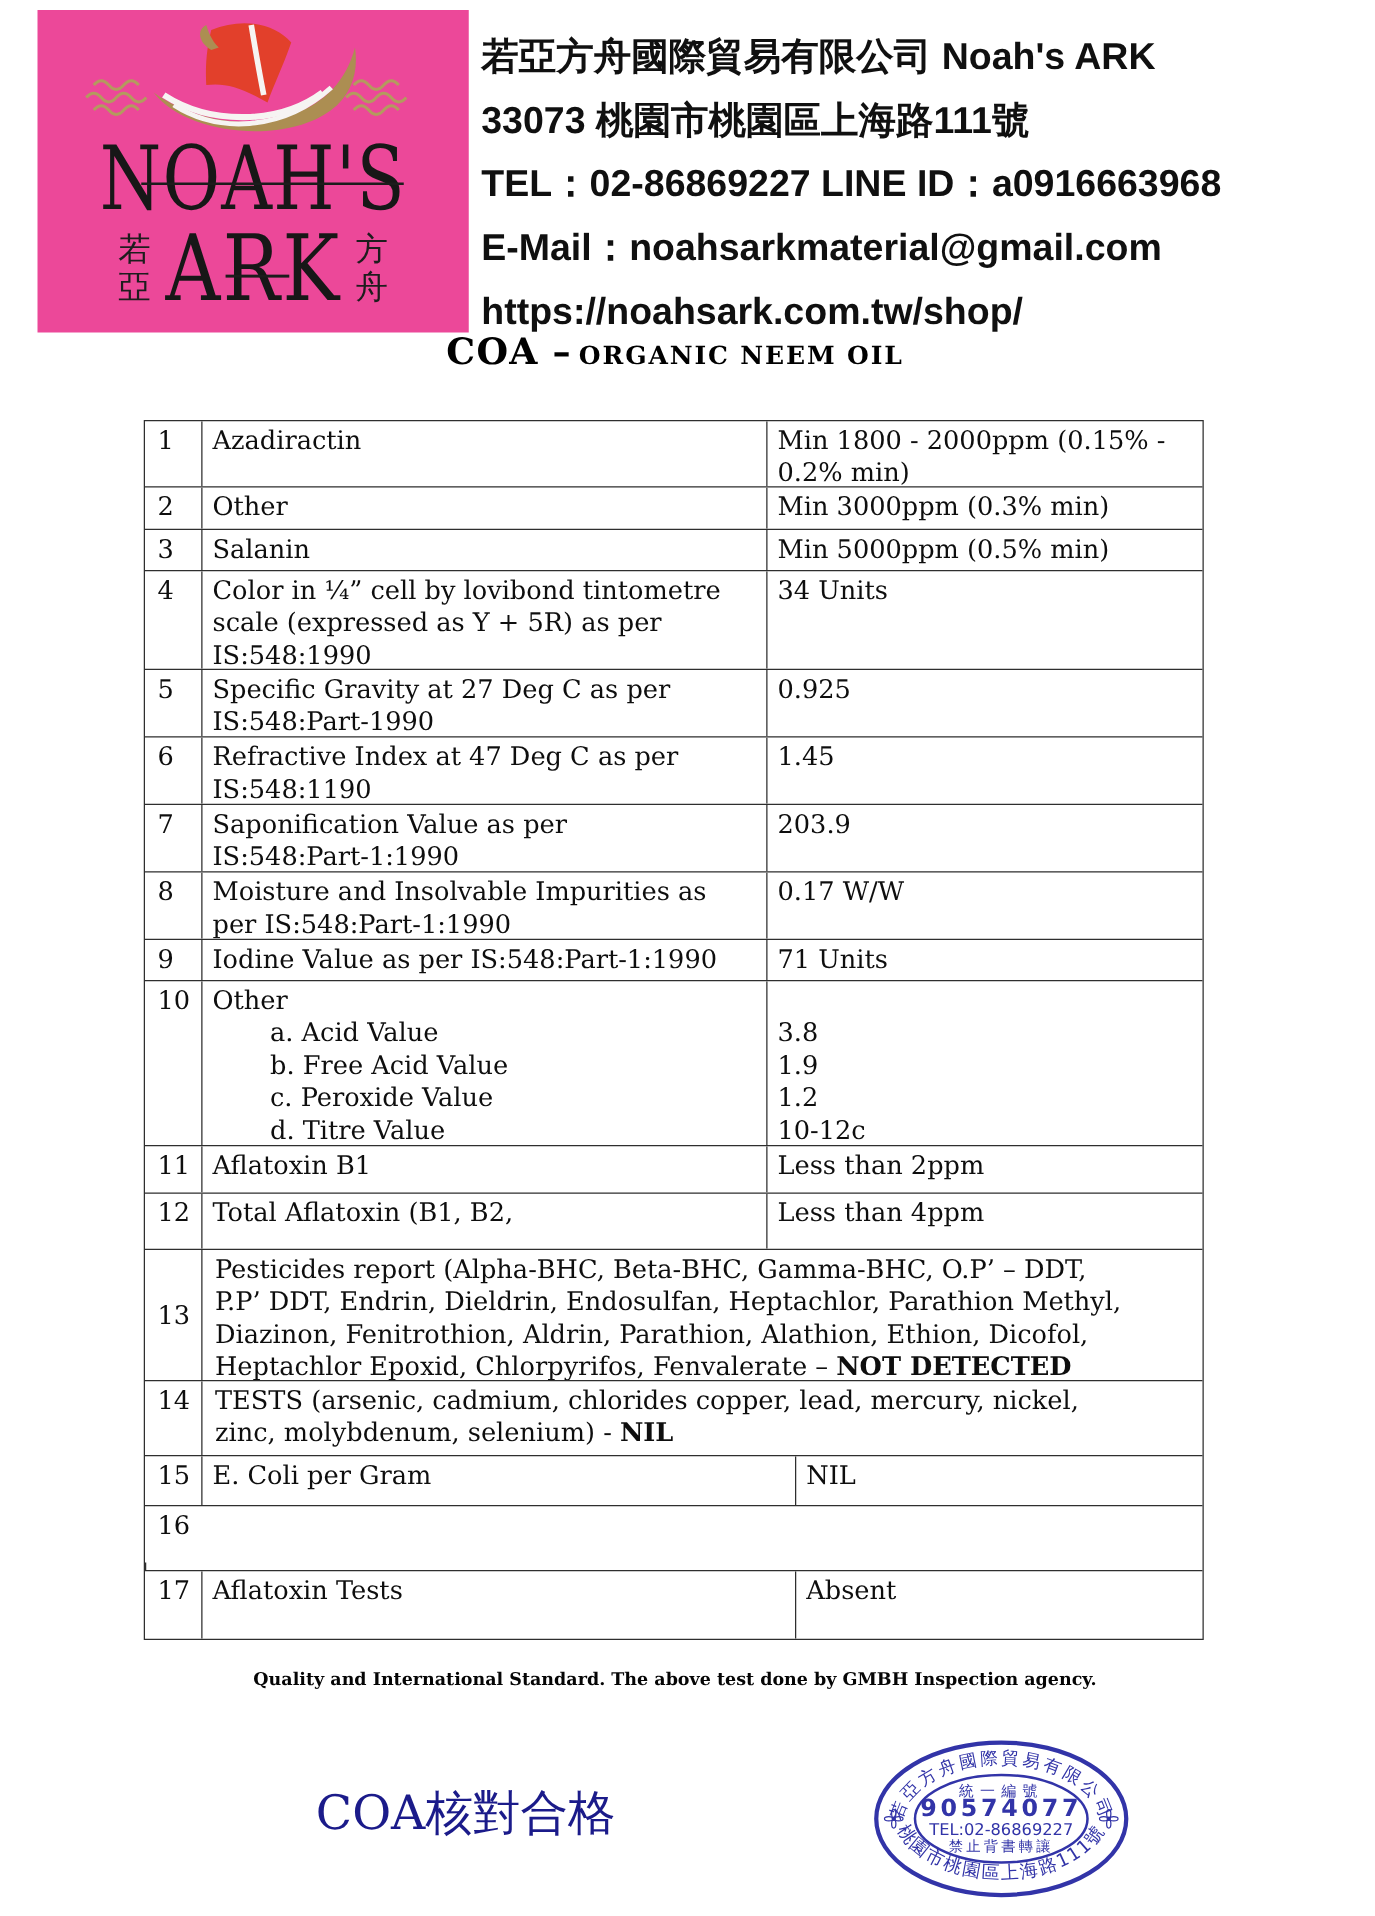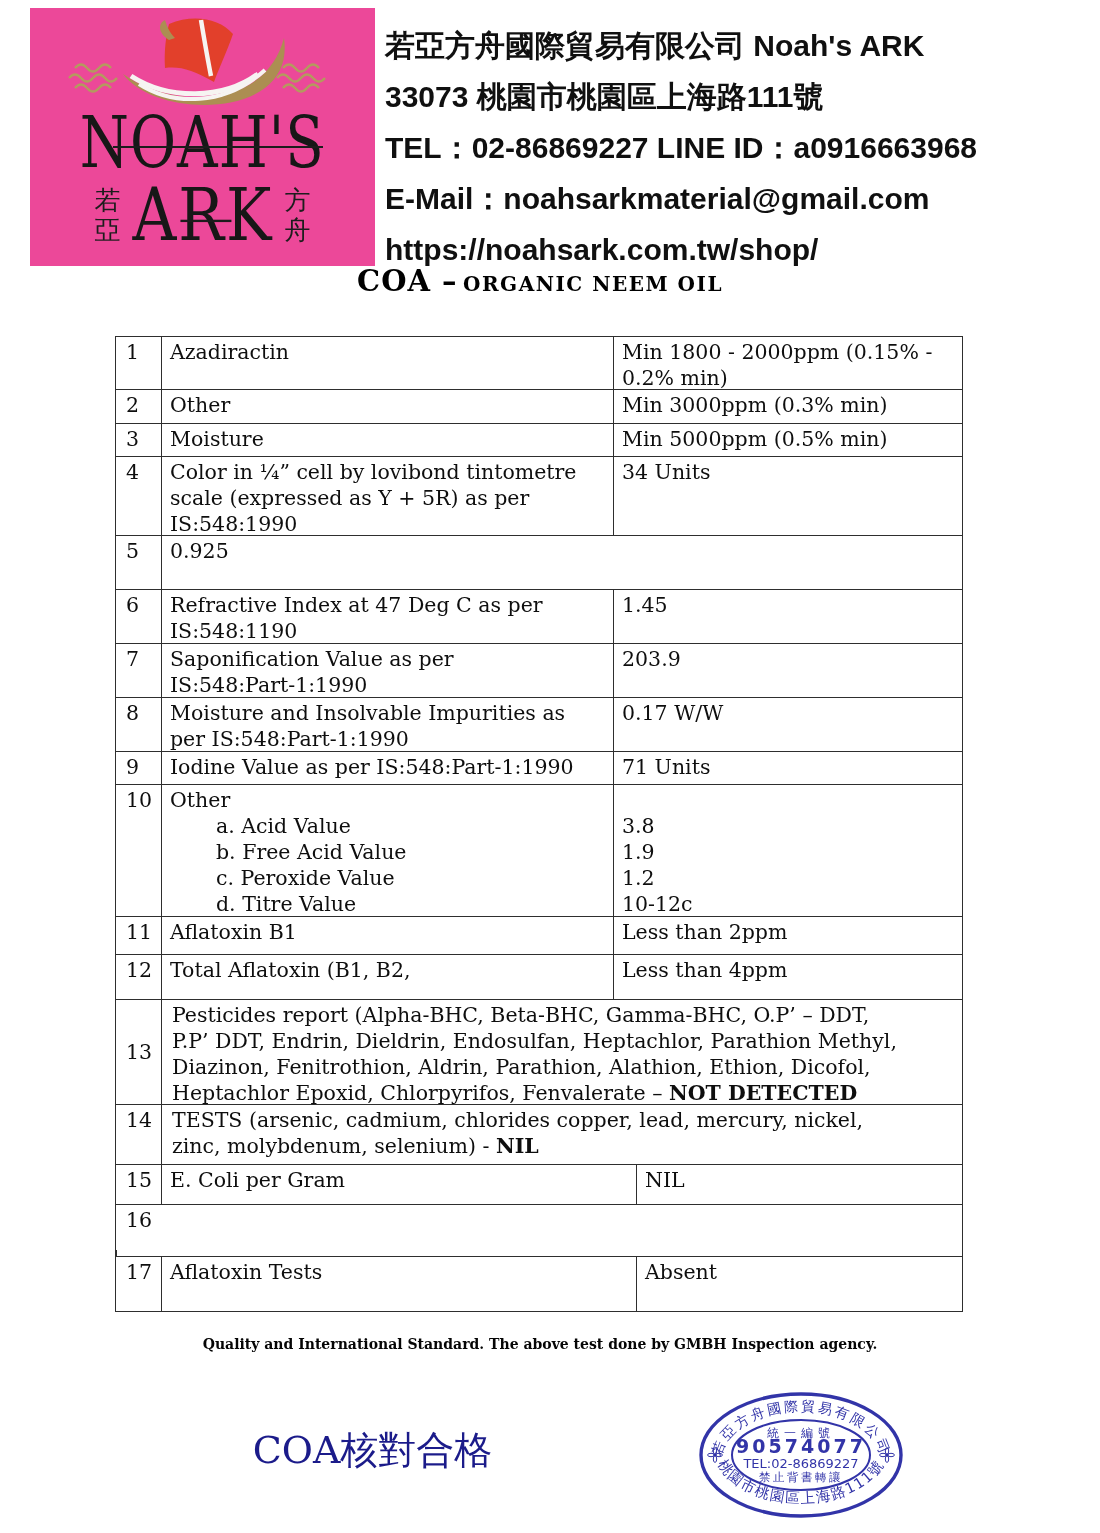--- a/index.html
+++ b/index.html
@@ -147,34 +147,38 @@
           <div>0.2% min)</div>
         </div>
       </div>
       <div class="trow" style="height: 34px;">
         <div class="tcell tno">2</div>
         <div class="tcell tparam">Other</div>
         <div class="tcell tvalue">Min 3000ppm (0.3% min)</div>
       </div>
       <div class="trow" style="height: 33px;">
         <div class="tcell tno">3</div>
-        <div class="tcell tparam">Moisture</div>
+        <div class="tcell tparam">Salanin</div>
         <div class="tcell tvalue">Min 5000ppm (0.5% min)</div>
       </div>
       <div class="trow" style="height: 79px;">
         <div class="tcell tno">4</div>
         <div class="tcell tparam">
           <div>Color in ¼” cell by lovibond tintometre</div>
           <div>scale (expressed as Y + 5R) as per</div>
           <div>IS:548:1990</div>
         </div>
         <div class="tcell tvalue">34 Units</div>
       </div>
       <div class="trow" style="height: 54px;">
         <div class="tcell tno">5</div>
+        <div class="tcell tparam">
+          <div>Specific Gravity at 27 Deg C as per</div>
+          <div>IS:548:Part-1990</div>
+        </div>
         <div class="tcell tvalue">0.925</div>
       </div>
       <div class="trow" style="height: 54px;">
         <div class="tcell tno">6</div>
         <div class="tcell tparam">
           <div>Refractive Index at 47 Deg C as per</div>
           <div>IS:548:1190</div>
         </div>
         <div class="tcell tvalue">1.45</div>
       </div>

